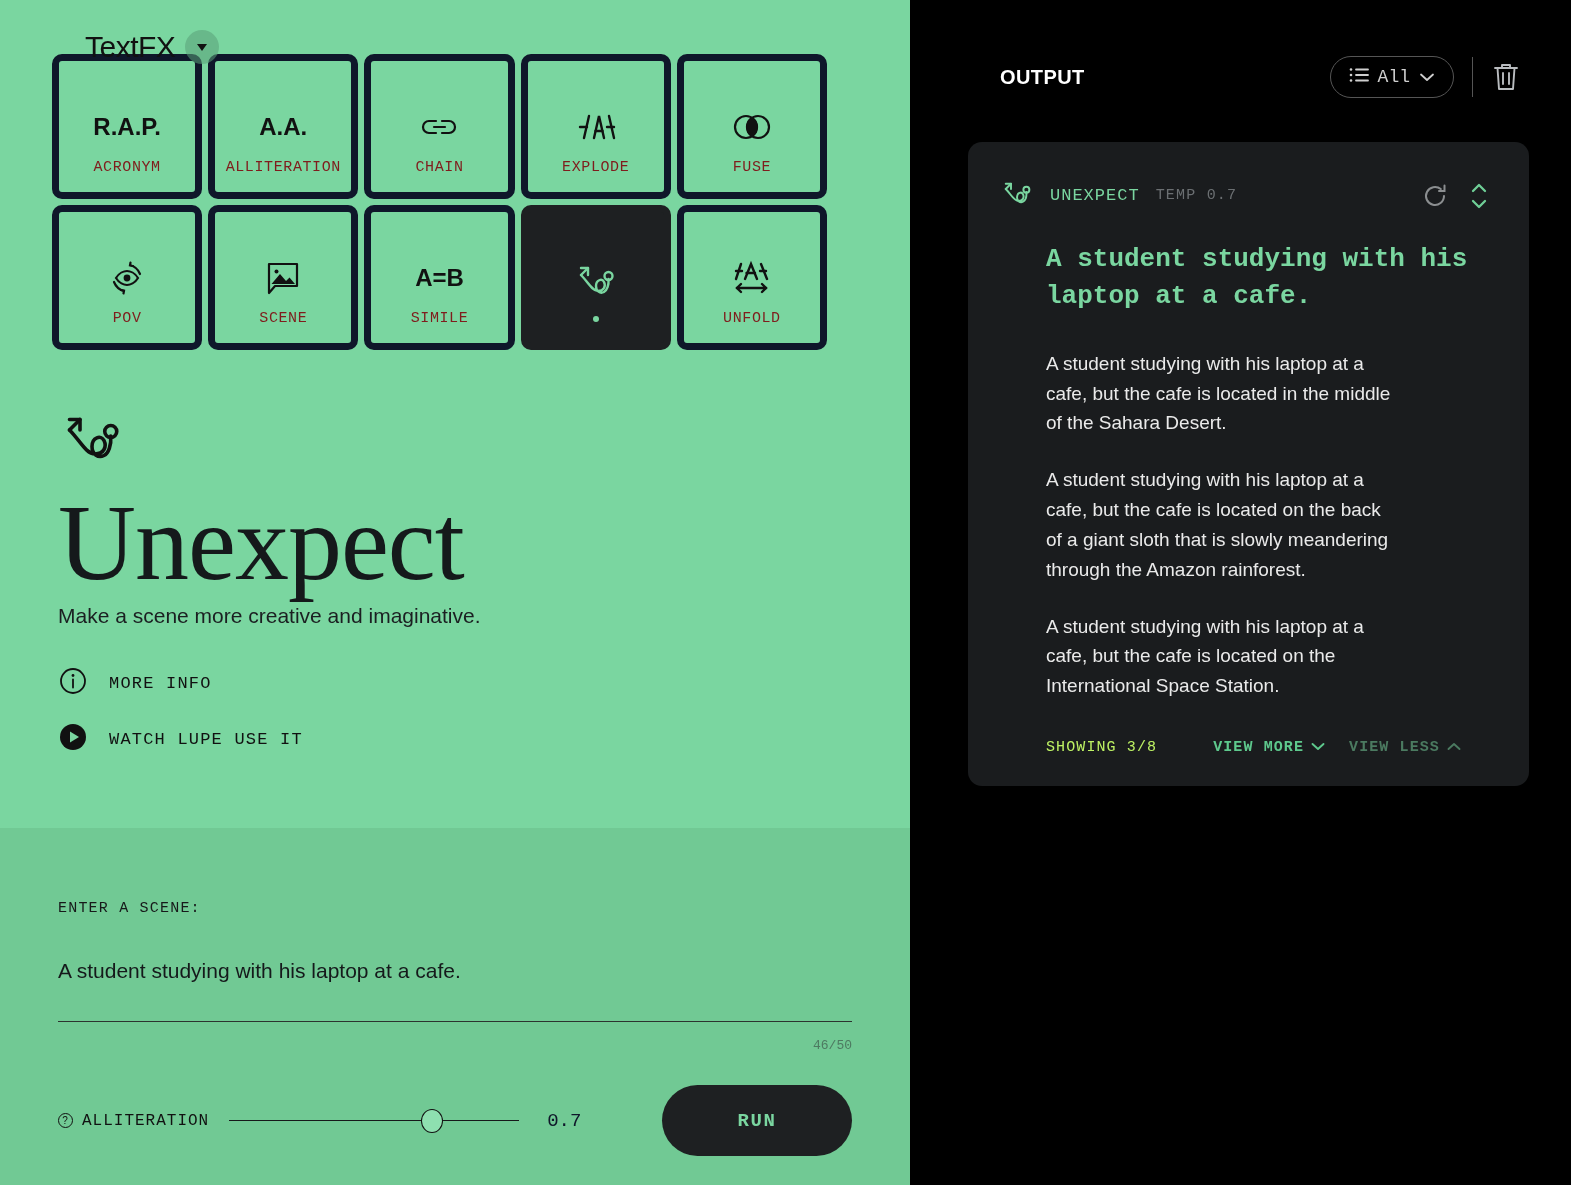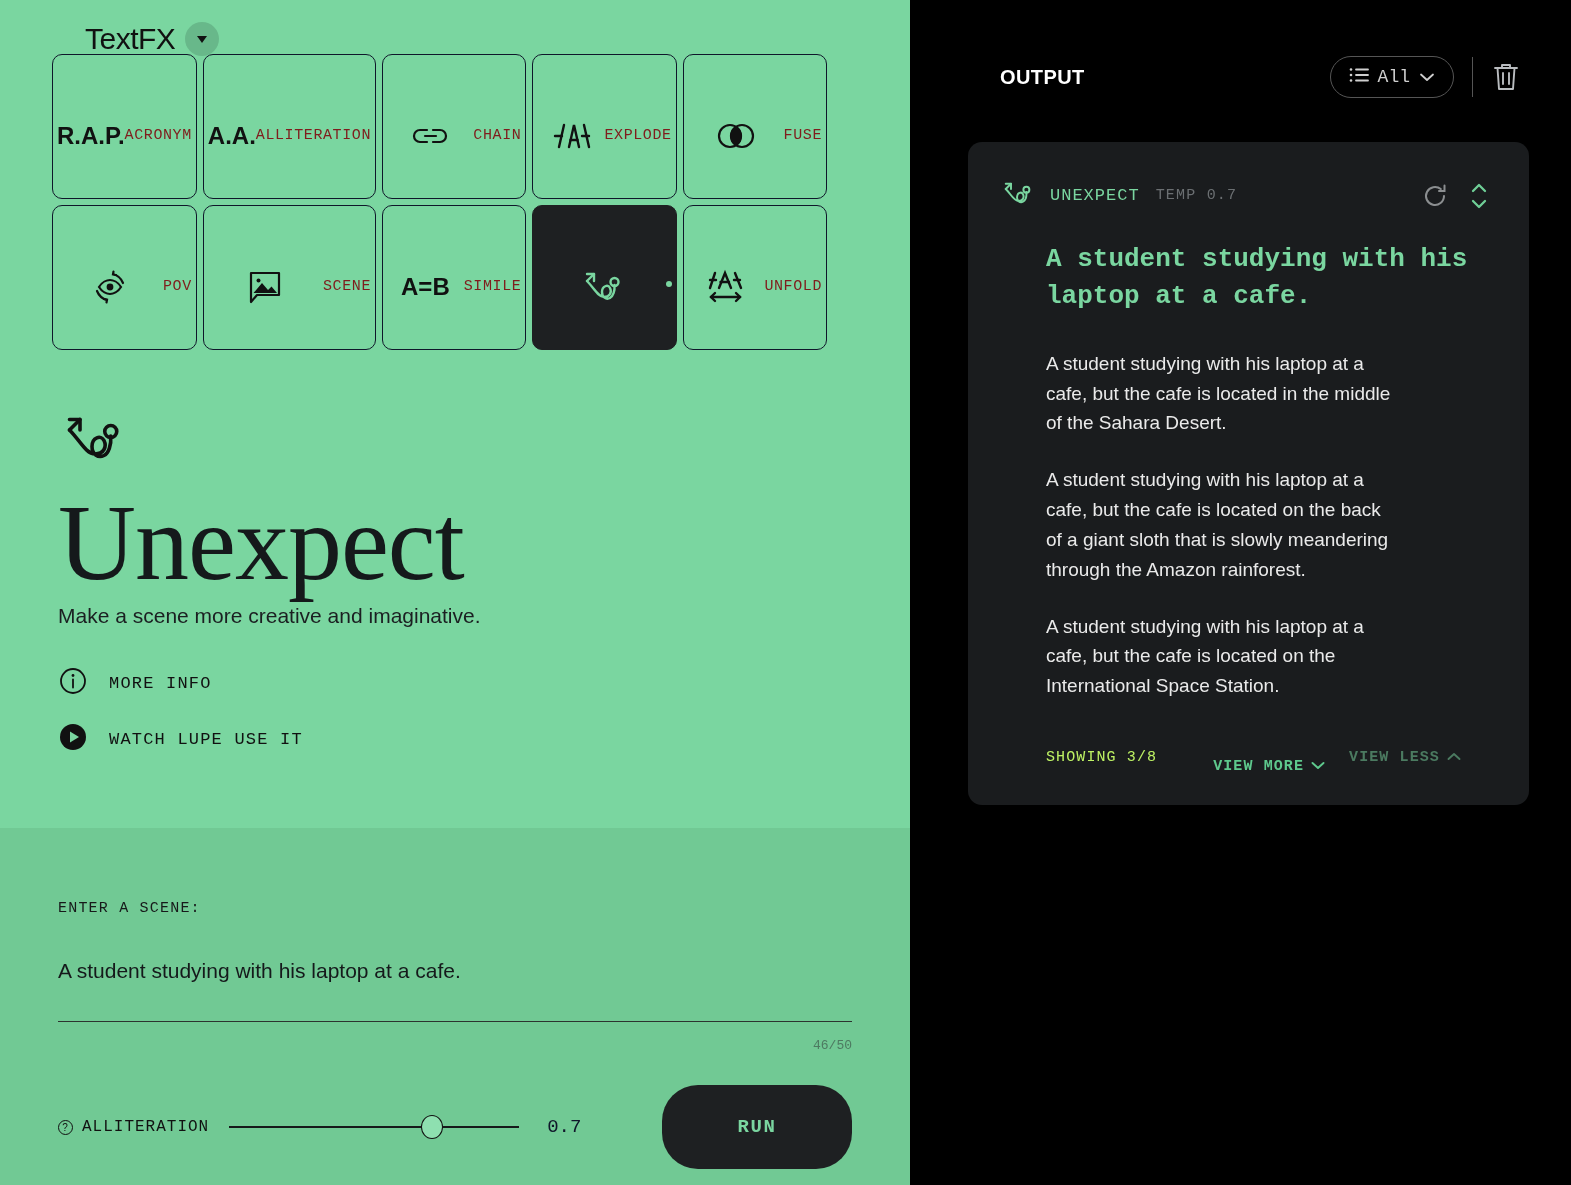--- a/index.html
+++ b/index.html
@@ -26,21 +26,21 @@
   .left-bottom {
     background: #71C994;
     flex: 1;
     padding: 0 58px;
     position: relative;
   }
 
   
   .brand-row {
     position: absolute;
-    top: 22px; left: 85px;
+    top: 30px; left: 85px;
     display: flex; align-items: center; gap: 10px;
     z-index: 5;
   }
   .brand-name {
     font-size: 30px; color: #111; letter-spacing: -0.5px;
     font-family: "Liberation Sans", sans-serif;
   }
   .brand-caret {
     width: 34px; height: 34px; border-radius: 50%;
     background: rgba(90,160,120,0.55);
@@ -57,23 +57,23 @@
   
   .tool-grid {
     margin: 12px 0 0 52px;
     width: 775px;
     display: grid;
     grid-template-columns: repeat(5, 1fr);
     gap: 6px;
   }
   .tool-tile {
     height: 145px;
-    border: 1px solid #0f172a;
+    border: 7px solid #0f172a;
     border-radius: 10px;
-    display: flex; 
+    display: flex; flex-direction: column;
     align-items: center; justify-content: space-between;
     padding: 34px 4px 16px 4px;
     cursor: pointer;
     background: transparent;
   }
   .tool-tile.selected {
     background: #1E2022;
     border-color: #1E2022;
   }
   .tool-ico {
@@ -162,21 +162,21 @@
     position: absolute; top: 0; left: 192px;
     width: 22px; height: 24px; border-radius: 50%;
     background: #8EE0B0; border: 1.6px solid #111;
   }
   .temp-val {
     font-family: "Liberation Mono", monospace;
     font-size: 19px; color: #0f172a; margin-left: 28px;
   }
   .run-btn {
     margin-left: auto;
-    width: 190px; height: 84px; border-radius: 36px;
+    width: 190px; height: 71px; border-radius: 36px;
     background: #1E2022; border: none;
     color: #7AD6A0;
     font-family: "Liberation Mono", monospace;
     font-size: 19px; font-weight: 700; letter-spacing: 1.6px;
     cursor: pointer;
   }
 
   
   .right-panel {
     width: 661px; height: 896px;
@@ -246,21 +246,21 @@
     font-family: "Liberation Mono", monospace;
     font-size: 15px; letter-spacing: 1.1px; color: #bef264;
   }
   .foot-actions { margin-left: 56px; display: flex; align-items: center; gap: 24px; }
   .foot-act {
     display: flex; align-items: center; gap: 7px;
     font-family: "Liberation Mono", monospace;
     font-size: 15px; letter-spacing: 1.1px; font-weight: 700;
     cursor: pointer;
   }
-  .foot-act.more { color: #5ec98d; margin-top: 19px; }
+  .foot-act.more { color: #5ec98d; }
   .foot-act.less { color: #4b7a60; }
 </style>
 </head>
 <body>
 
 <div class="left-panel">
 
   <div class="left-top">
 
     <div class="brand-row">

